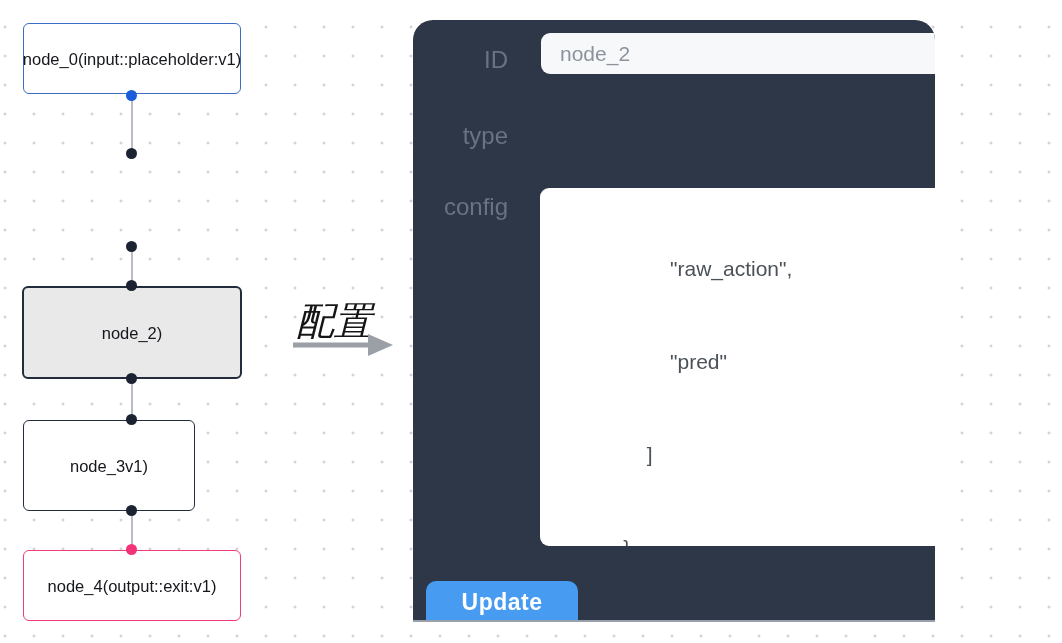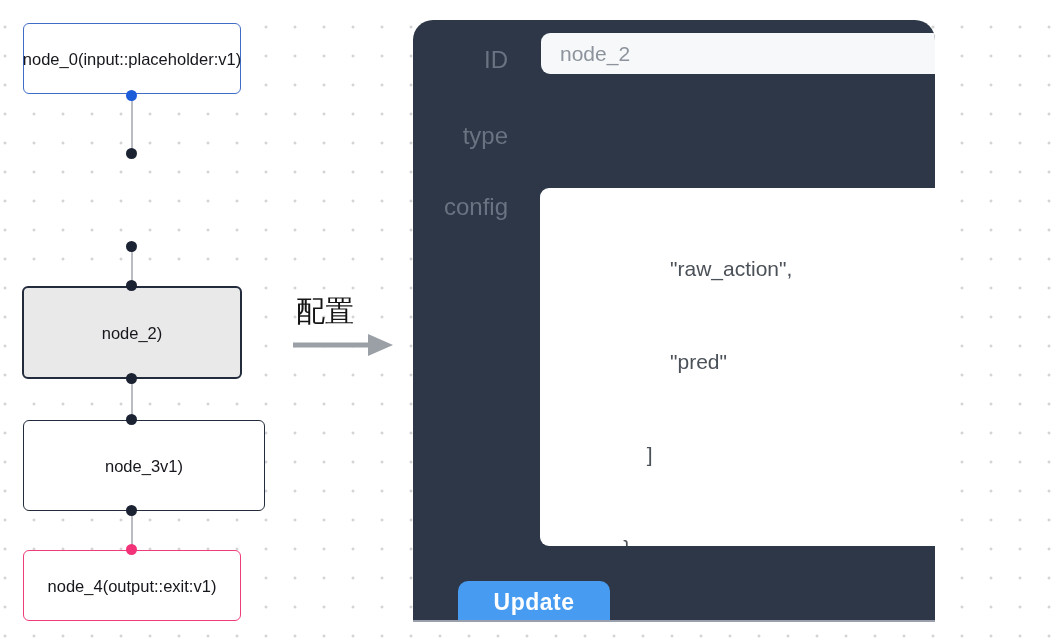--- a/index.html
+++ b/index.html
@@ -18,38 +18,38 @@
   
   .node {
     position: absolute; box-sizing: border-box; background: #ffffff;
     border-radius: 6px; display: flex; flex-direction: row;
     justify-content: center; align-items: center; text-align: center;
     font-size: 16.5px; line-height: 22px; color: #15171c; z-index: 2;
   }
   .node-0 { left: 23px; top: 23px;  width: 218px; height: 71px; border: 1.6px solid #3f6cc4; }
   .node-1 { left: 23px; top: 154px; width: 218px; height: 93px; border: 1.6px solid #232c3d; }
   .node-2 { left: 22px; top: 286px; width: 220px; height: 93px; border: 2.2px solid #232c3d; background: #e9e9ea; }
-  .node-3 { left: 23px; top: 420px; width: 242px; height: 91px; border: 1.6px solid #232c3d; }
+  .node-3 { left: 23px; top: 420px; width: 172px; height: 91px; border: 1.6px solid #232c3d; }
   .node-4 { left: 23px; top: 550px; width: 218px; height: 71px; border: 1.6px solid #ef3d79; }
   .edge { position: absolute; left: 131px; width: 2px; background: #b9bcc2; z-index: 1; }
   .edge-1 { top: 95px;  height: 59px; }
   .edge-2 { top: 247px; height: 39px; }
   .edge-3 { top: 379px; height: 41px; }
   .edge-4 { top: 511px; height: 39px; }
   .port { position: absolute; left: 126px; width: 11px; height: 11px; border-radius: 50%; z-index: 3; }
   .port-blue { background: #1b5cd9; }
   .port-dark { background: #1b2232; }
   .port-pink { background: #f23279; }
   .p1 { top: 90px; }  .p2 { top: 148px; } .p3 { top: 241px; } .p4 { top: 280px; }
   .p5 { top: 373px; } .p6 { top: 414px; } .p7 { top: 505px; } .p8 { top: 544px; }
 
   
   .transfer-label {
-    position: absolute; left: 296px; top: 294px; font-size: 29px;
-    color: #151515; line-height: 34px; z-index: 2;
+    position: absolute; left: 296px; top: 304px; font-size: 38px;
+    color: #151515; line-height: 34px; z-index: 2; font-style: italic;
   }
   .transfer-arrow { position: absolute; left: 292px; top: 331px; z-index: 2; }
 
   
   .panel {
     position: absolute; left: 413px; top: 20px; width: 522px; height: 602px;
     box-sizing: border-box; background: #2d3747; border-radius: 20px 20px 0 0;
     border-bottom: 2px solid #99a0ab; overflow: hidden; z-index: 4;
   }
   .field-label {
@@ -91,21 +91,21 @@
     background: #fcfcfc; border-top: 1px solid #e2e2e2; box-sizing: border-box;
   }
   .resize-handle { position: absolute; right: 3px; bottom: 3px; }
 
   .update-button {
     position: absolute; left: 13px; top: 561px; width: 152px; height: 48px;
     background: #479bf0; border: none; border-radius: 10px; cursor: pointer;
     display: flex; justify-content: center; align-items: flex-start;
     padding-top: 8px; box-sizing: border-box;
     font-family: "Liberation Sans", "DejaVu Sans", sans-serif;
-    font-size: 23px; font-weight: 700; color: #ffffff; letter-spacing: 0.5px; margin-left: 32px;
+    font-size: 23px; font-weight: 700; color: #ffffff; letter-spacing: 0.5px;
   }
 </style>
 </head>
 <body>
 
 <div class="canvas">
 
   <div class="edge edge-1"></div>
   <div class="edge edge-2"></div>
   <div class="edge edge-3"></div>

